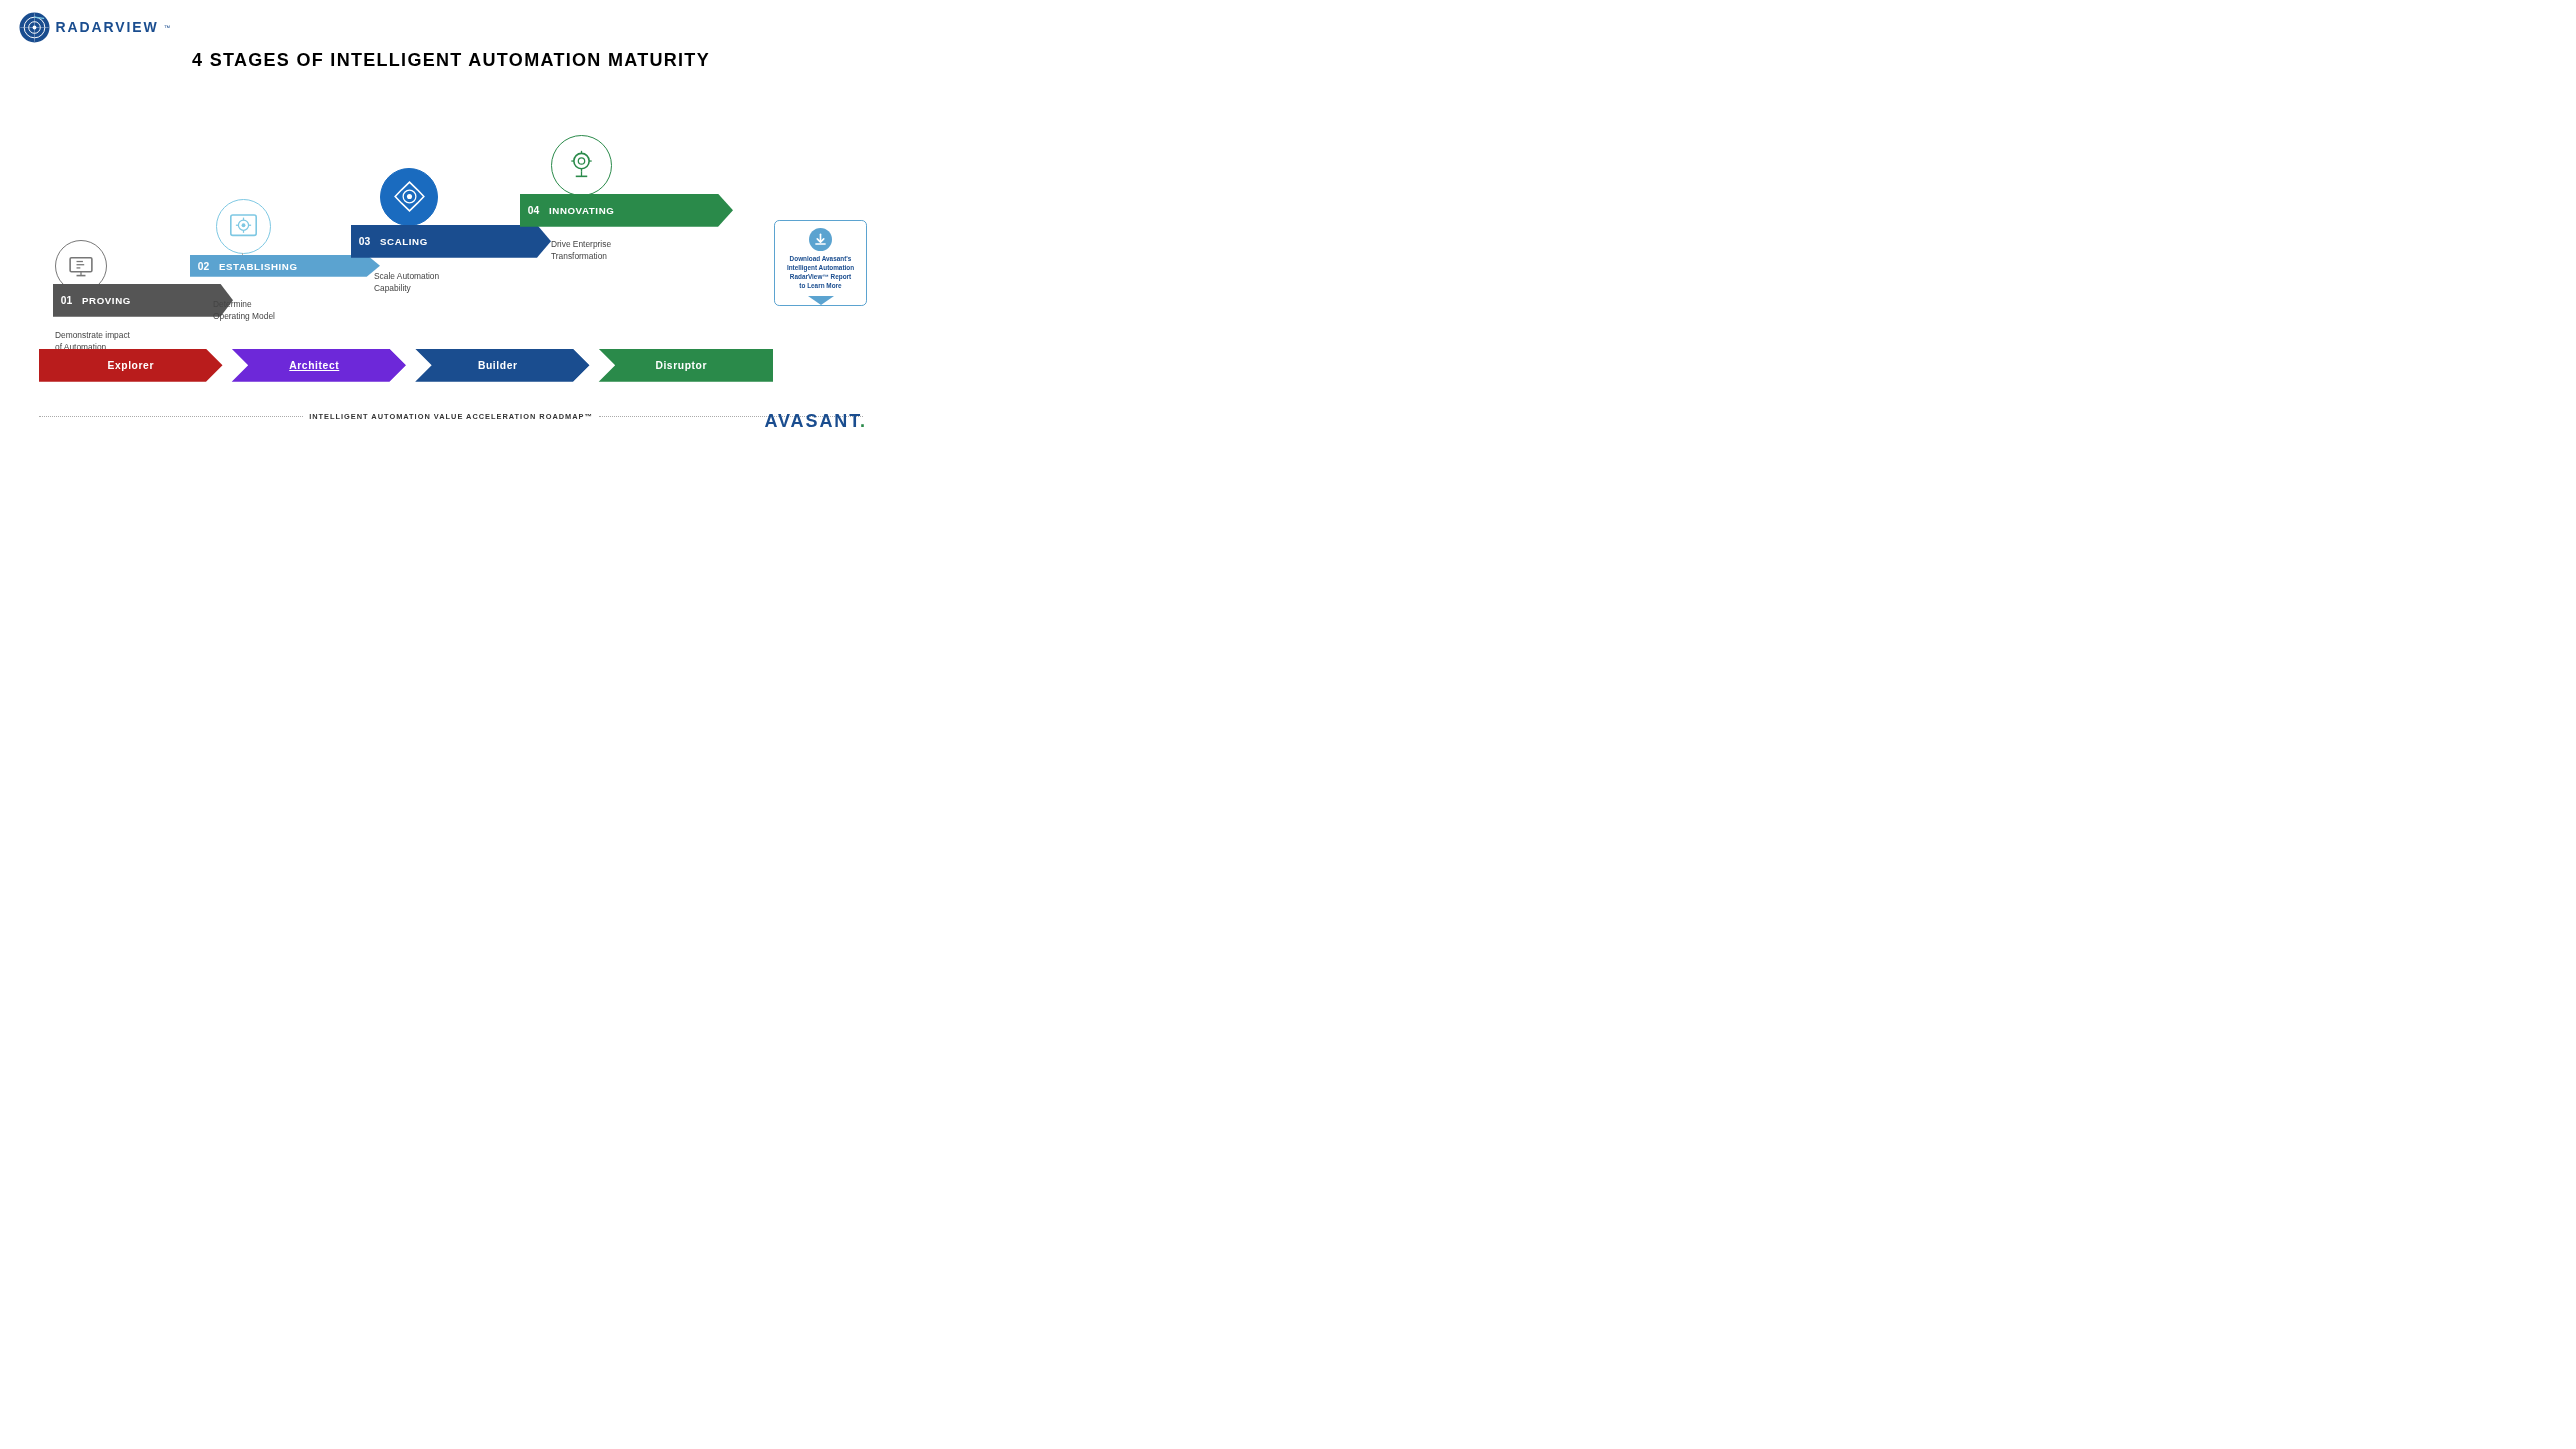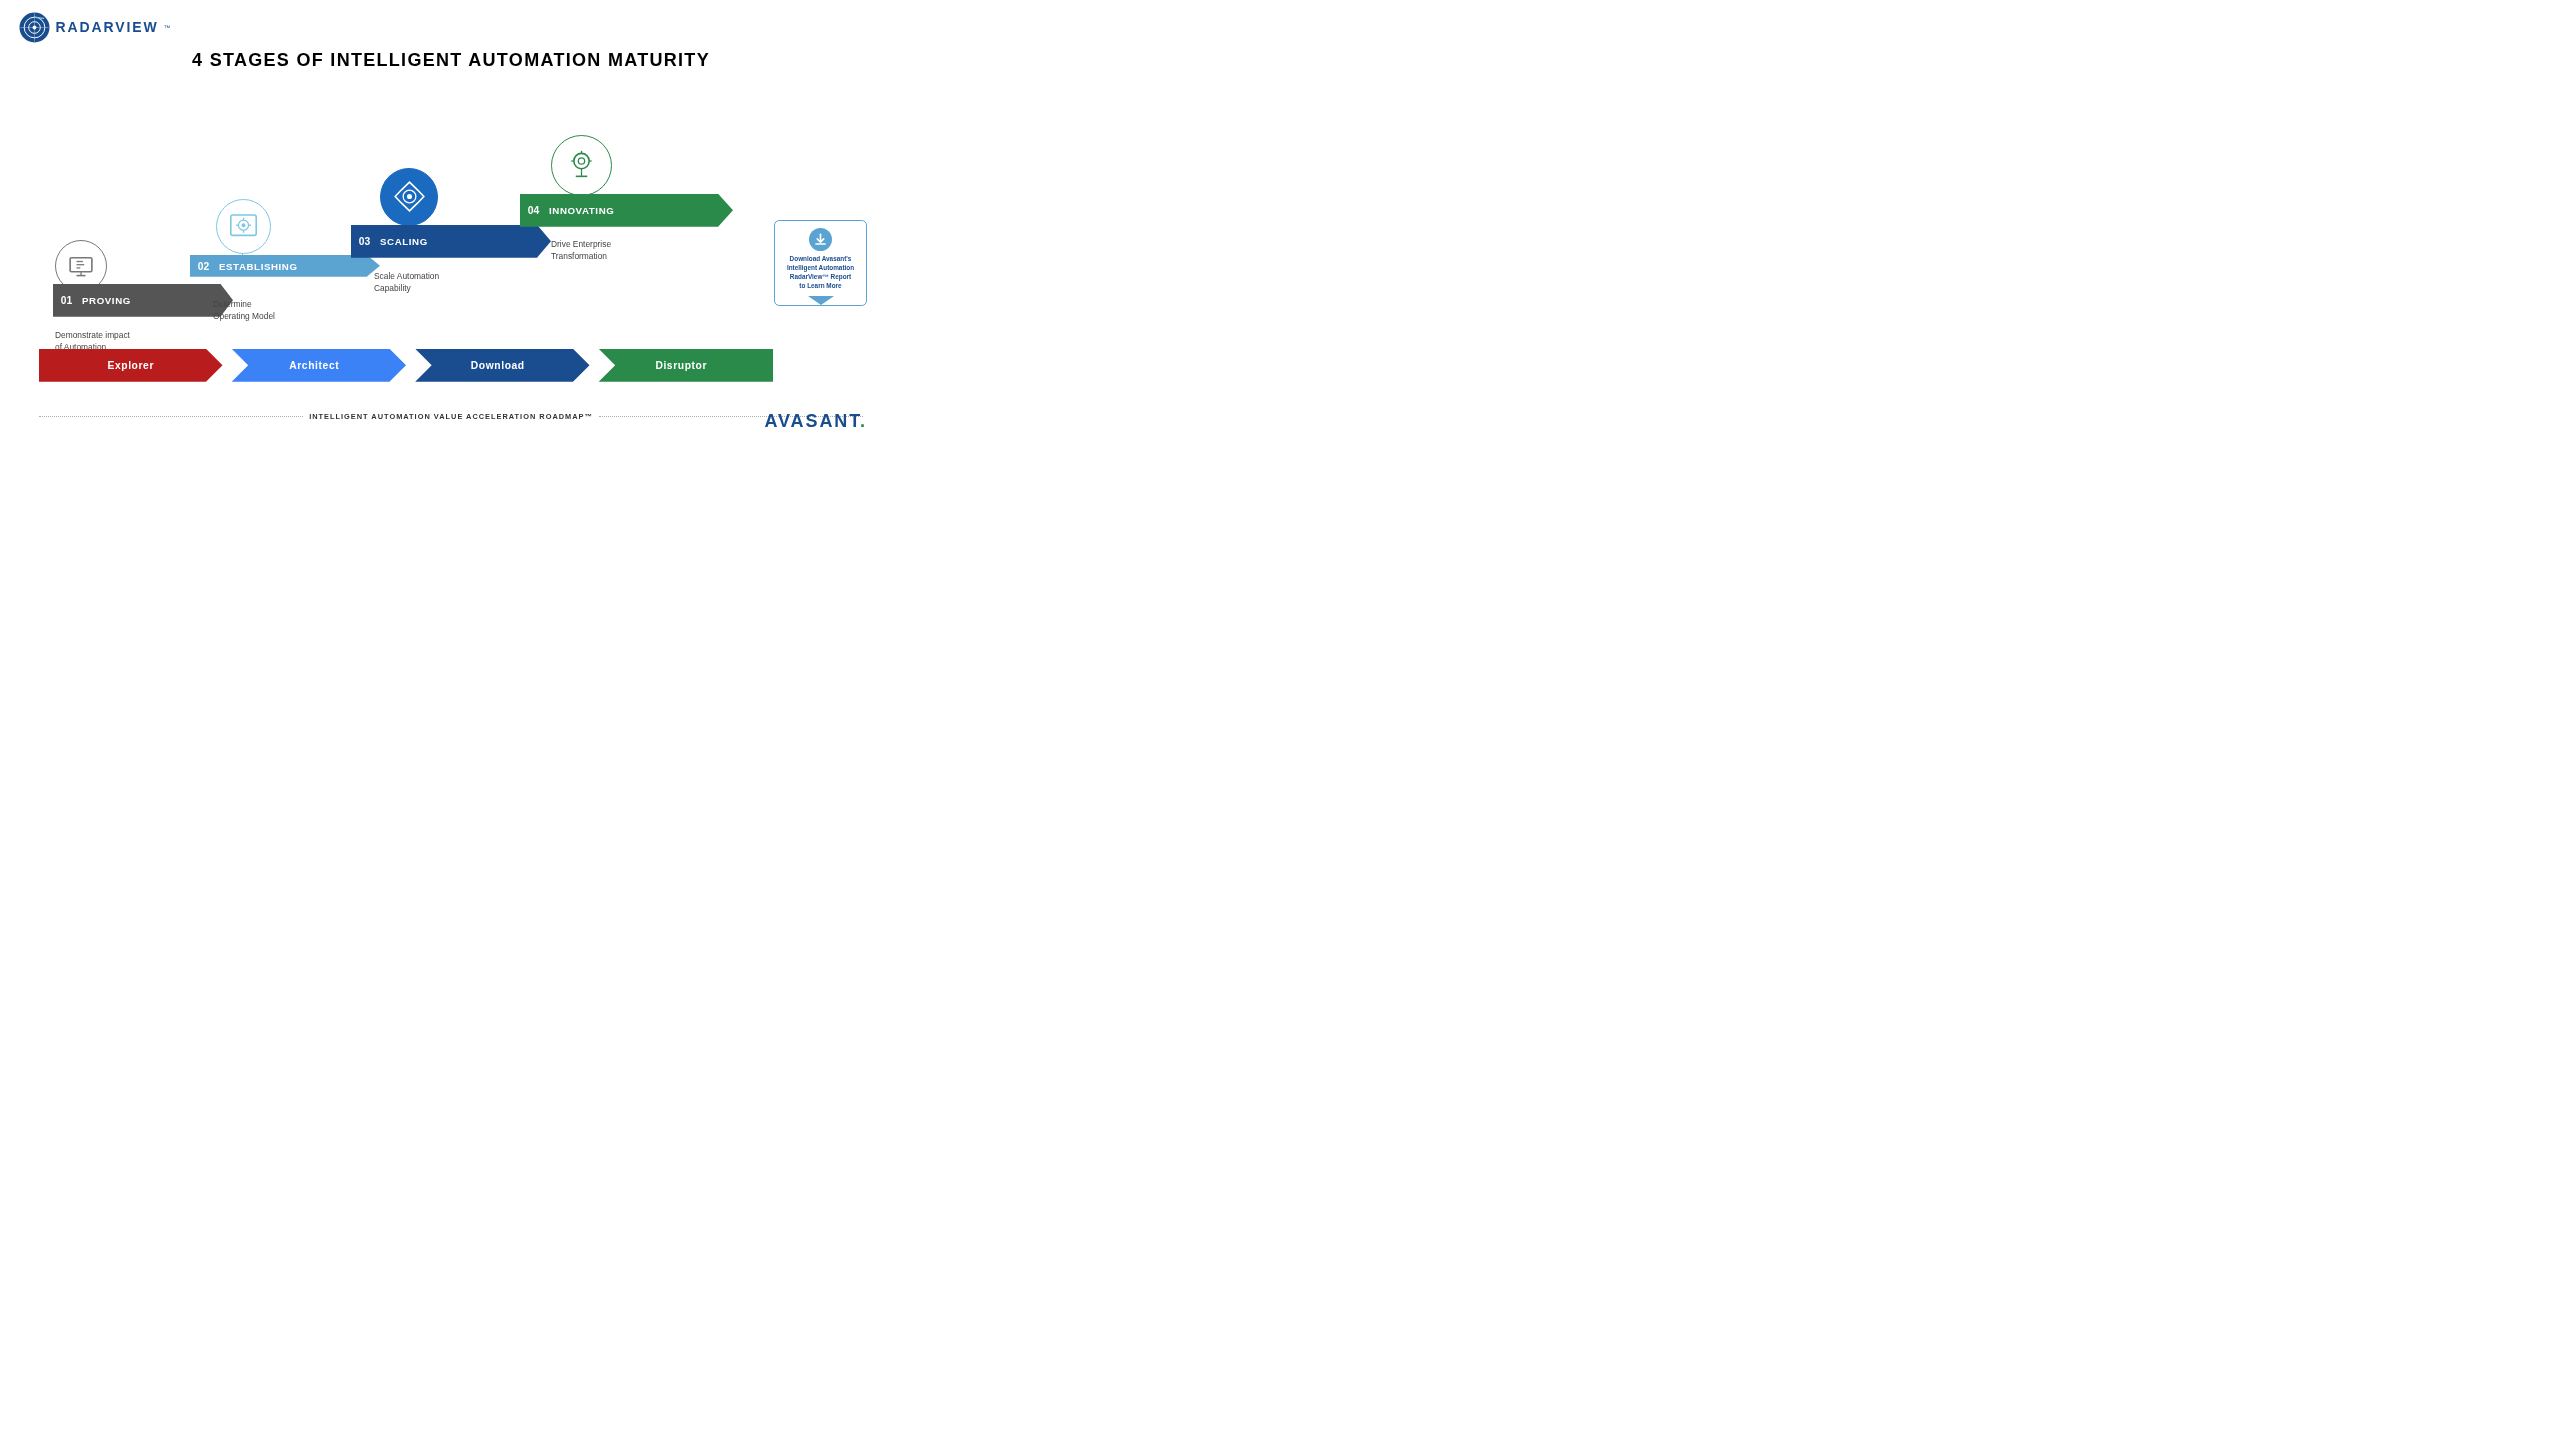--- a/index.html
+++ b/index.html
@@ -193,22 +193,23 @@
       letter-spacing: 0.6px;
       position: relative;
       flex: 1;
     }
 
     .arrow-seg-1 {
       background: #b91c1c;
       clip-path: polygon(0 0, 91% 0, 100% 50%, 91% 100%, 0 100%);
     }
     .arrow-seg-2 {
-      background: #3b82f6;
+      background: #6d28d9;
       clip-path: polygon(5% 0, 91% 0, 100% 50%, 91% 100%, 5% 100%, 14% 50%);
+      text-decoration: underline;
     }
     .arrow-seg-3 {
       background: #1a4d8f;
       clip-path: polygon(5% 0, 91% 0, 100% 50%, 91% 100%, 5% 100%, 14% 50%);
     }
     .arrow-seg-4 {
       background: #2a8a4a;
       clip-path: polygon(5% 0, 100% 0, 100% 100%, 5% 100%, 14% 50%);
     }
 
@@ -450,21 +451,21 @@
 
   <div style="position:absolute; bottom:70px; left:39px; right:129px;">
     <div class="arrow-row">
       <div class="arrow-segment arrow-seg-1">
         <span>Explorer</span>
       </div>
       <div class="arrow-segment arrow-seg-2">
         <span>Architect</span>
       </div>
       <div class="arrow-segment arrow-seg-3">
-        <span>Download</span>
+        <span>Builder</span>
       </div>
       <div class="arrow-segment arrow-seg-4">
         <span>Disruptor</span>
       </div>
     </div>
   </div>
 
   <div class="roadmap-row">
     <div class="dot-line"></div>
     <span class="roadmap-text">INTELLIGENT AUTOMATION VALUE ACCELERATION ROADMAP™</span>

